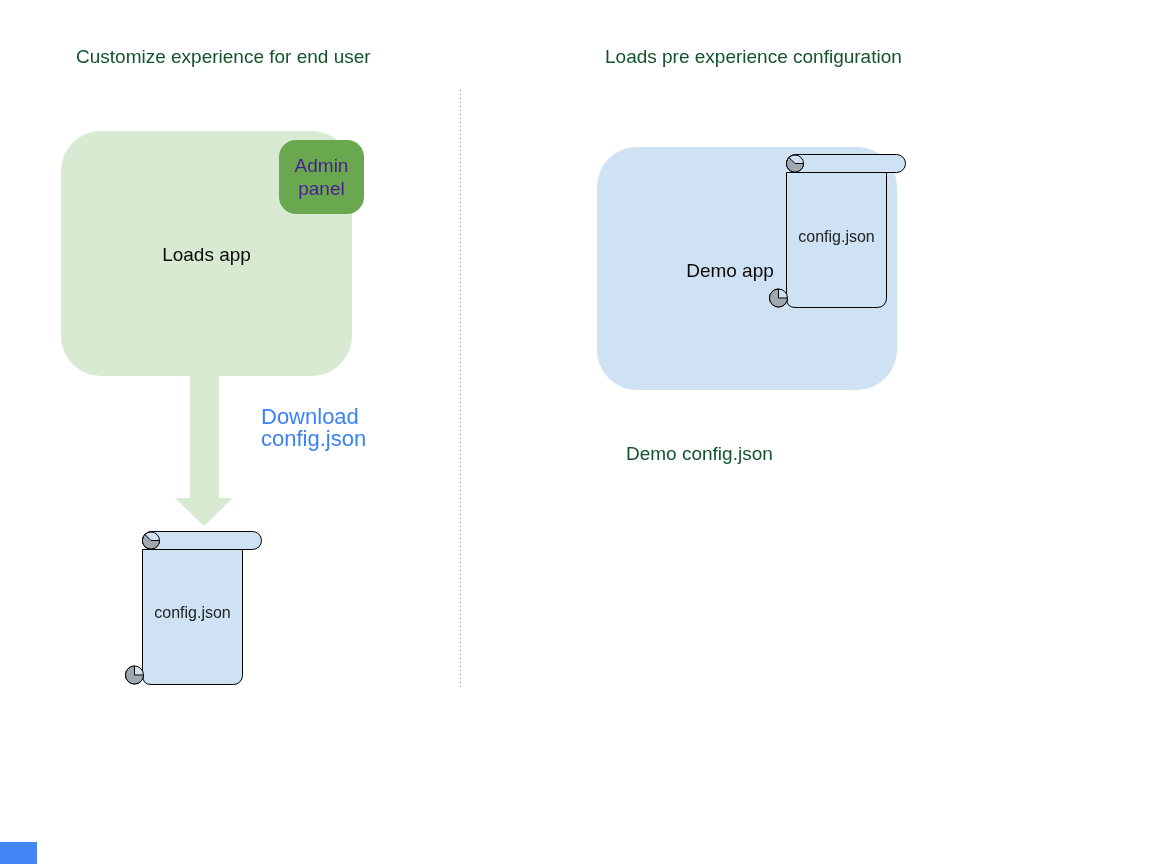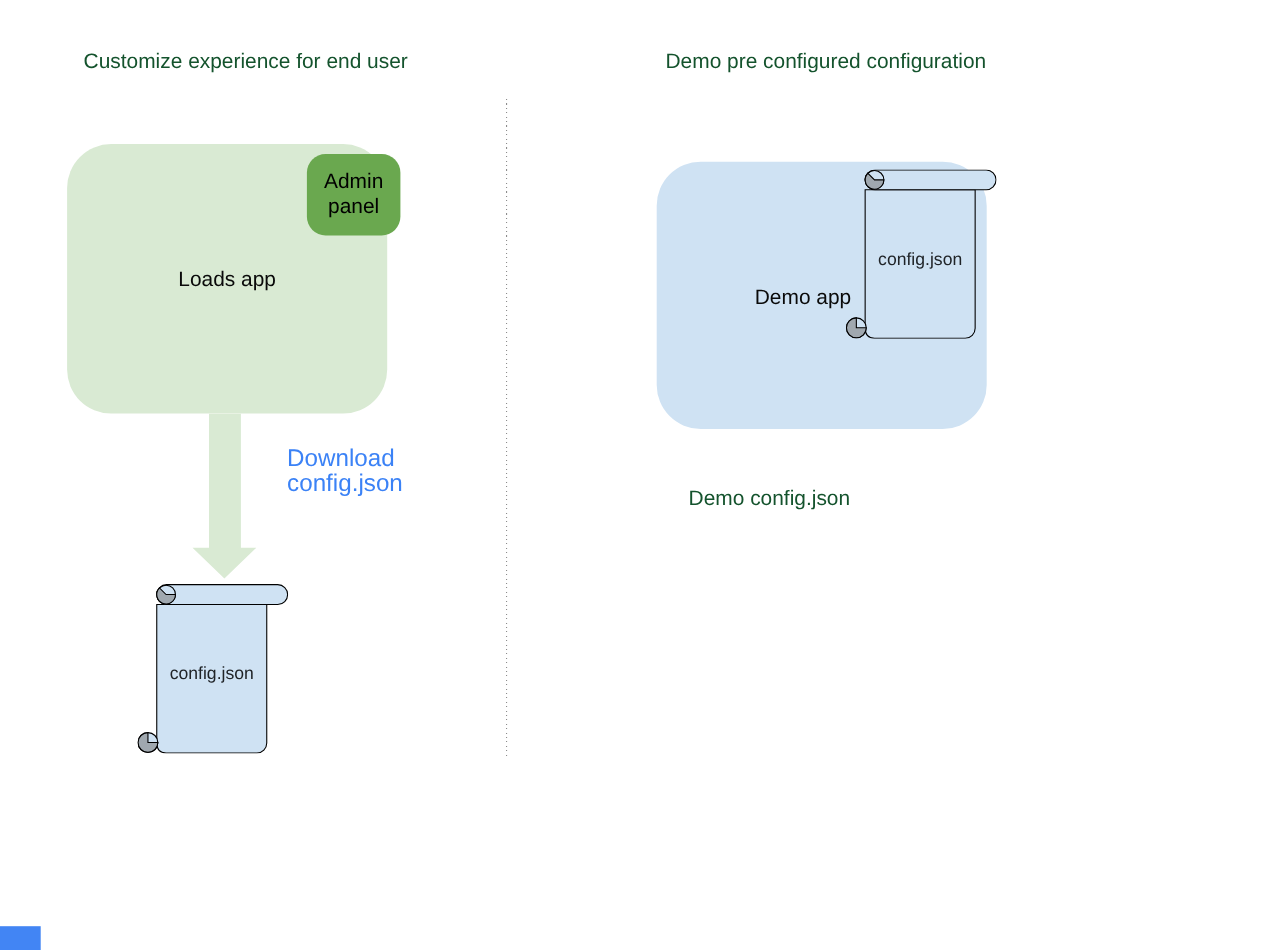--- a/index.html
+++ b/index.html
@@ -19,21 +19,21 @@
   .admin-box{background:var(--green-light);}
   .demo-box{background:var(--blue-light);}
   .box-label{
     position:absolute;font-size:19px;line-height:23px;text-align:center;
     color:#0a0a0a;white-space:nowrap;
   }
   .panel{
     position:absolute;border-radius:17px;background:var(--green-dark);
     display:flex;align-items:center;justify-content:center;text-align:center;
   }
-  .panel-label{font-size:19px;line-height:23px;color:#000000;}
+  .panel-label{font-size:19px;line-height:23px;color:#4c1d95;}
   .multiline-label{
     position:absolute;font-size:22px;line-height:22px;color:#3b82f6;white-space:nowrap;
   }
   .scroll-label{
     position:absolute;width:101px;text-align:center;font-size:16px;line-height:18px;
     color:#202428;white-space:nowrap;
   }
   .divider{
     position:absolute;width:1px;
     background-image:repeating-linear-gradient(to bottom,var(--divider-gray) 0 1px,transparent 1px 4px);
@@ -76,21 +76,21 @@
   <circle cx="26" cy="9.5" r="8.5" fill="none" stroke="var(--shape-stroke)" stroke-width="1"></circle>
   <path d="M 26 9.5 L 34.5 9.5 A 8.5 8.5 0 1 1 20 3.5 Z" fill="var(--curl-gray)" stroke="var(--shape-stroke)" stroke-width="1"></path>
 
   <circle cx="9.5" cy="144" r="9" fill="var(--blue-light)" stroke="var(--shape-stroke)" stroke-width="1"></circle>
   <path d="M 9.5 144 L 9.5 135 A 9 9 0 1 0 18.5 144 Z" fill="var(--curl-gray)" stroke="var(--shape-stroke)" stroke-width="1"></path>
 </svg>
 <div class="scroll-label" style="left:142px;top:604px;">config.json</div>
 
 <div class="divider" style="left:460px;top:90px;height:598px;"></div>
 
-<div class="abs section-title" style="left:605px;top:46px;">Demo pre configured configuration</div>
+<div class="abs section-title" style="left:605px;top:46px;">Loads pre experience configuration</div>
 
 <div class="app-box demo-box" style="left:597px;top:147px;width:300px;height:243px;"></div>
 <div class="box-label" style="left:597px;top:259px;width:180px;margin-left:43px;">Demo app</div>
 
 <svg class="abs" style="left:769px;top:154px;" width="137" height="154" viewBox="0 0 137 154">
   <path d="M17.5 18.5 V144 Q17.5 153.5 26 153.5 H108.5 A9 9 0 0 0 117.5 144.5 V18.5 Z" fill="var(--blue-light)" stroke="var(--shape-stroke)" stroke-width="1"></path>
   <rect x="17.5" y="0.5" width="119" height="18" rx="9" ry="9" fill="var(--blue-light)" stroke="var(--shape-stroke)" stroke-width="1"></rect>
   <circle cx="26" cy="9.5" r="8.5" fill="none" stroke="var(--shape-stroke)" stroke-width="1"></circle>
   <path d="M 26 9.5 L 34.5 9.5 A 8.5 8.5 0 1 1 20 3.5 Z" fill="var(--curl-gray)" stroke="var(--shape-stroke)" stroke-width="1"></path>
   <circle cx="9.5" cy="144" r="9" fill="var(--blue-light)" stroke="var(--shape-stroke)" stroke-width="1"></circle>

